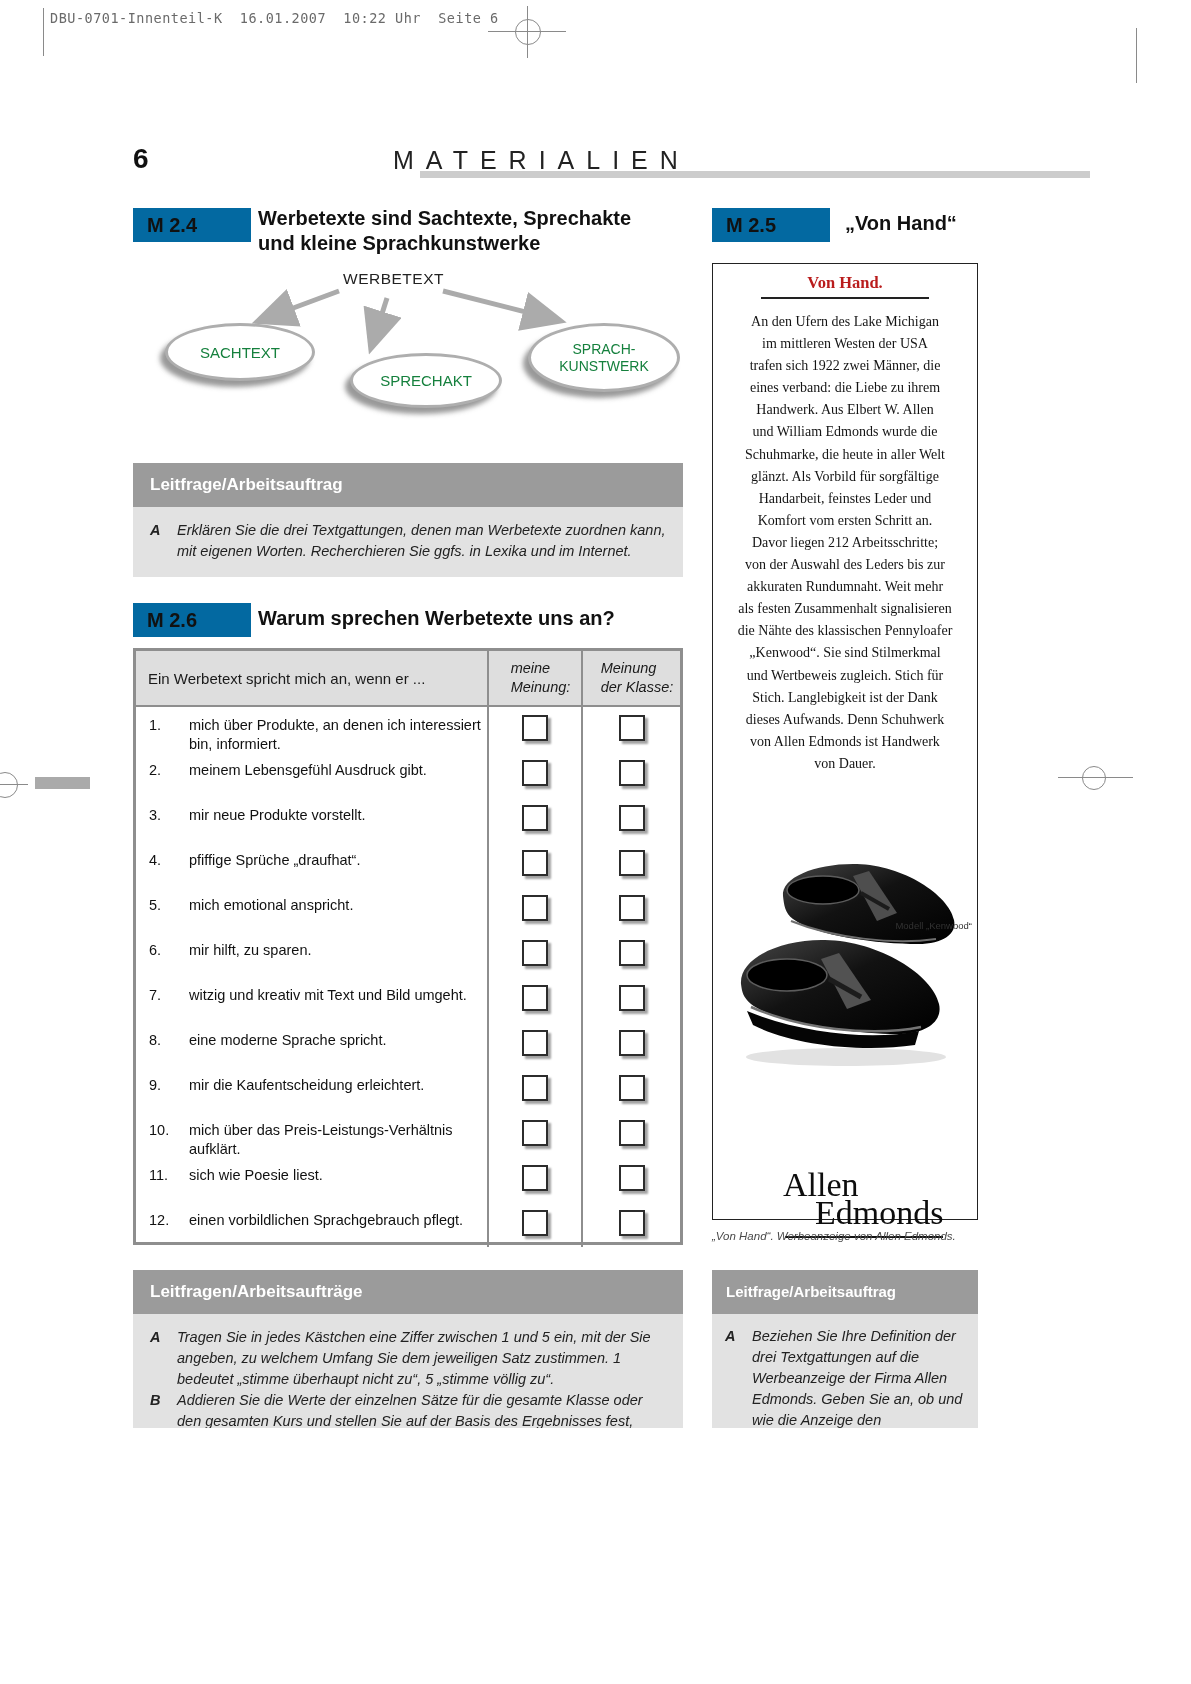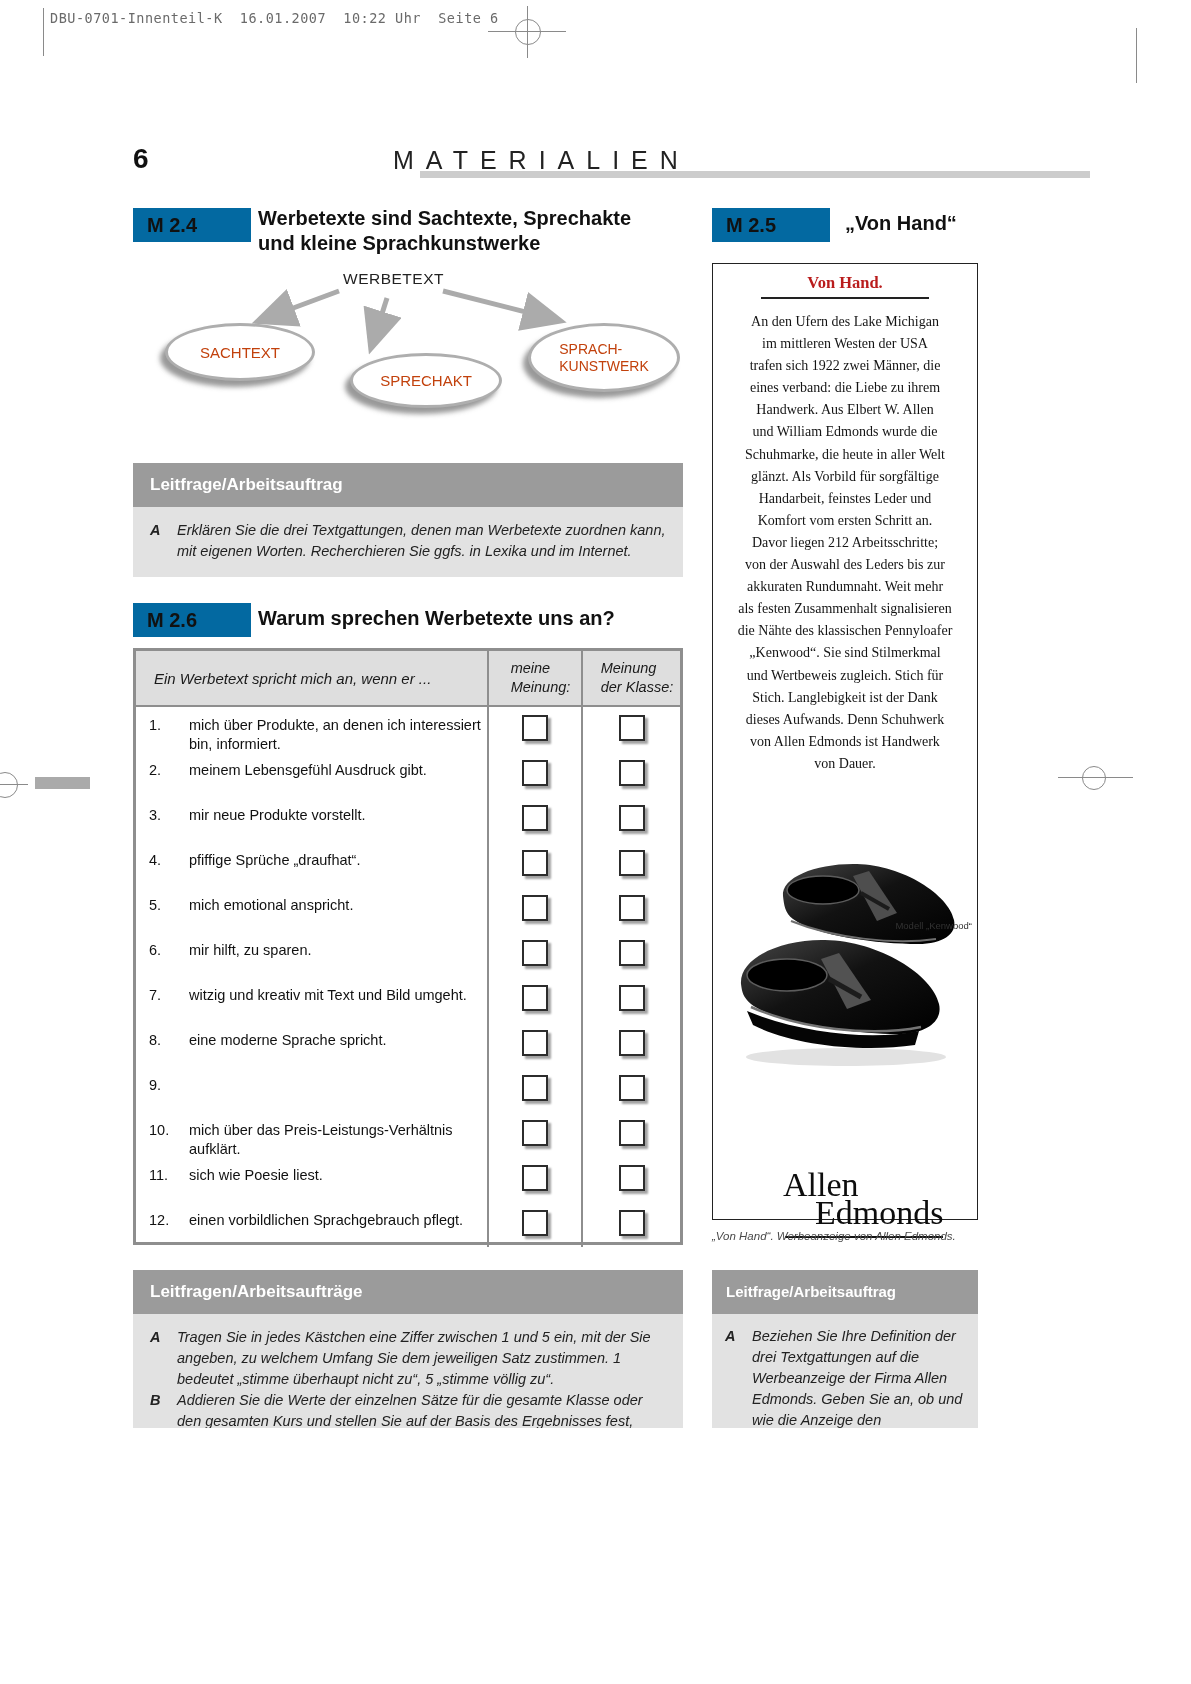--- a/index.html
+++ b/index.html
@@ -23,38 +23,38 @@
 
   
   .mcode{background:#0369a1;font-weight:bold;font-size:20px;width:118px;height:34px;
          line-height:34px;padding-left:14px;box-sizing:border-box;color:#111;}
   .mtitle{font-weight:bold;font-size:20px;line-height:25px;color:#111;}
 
   
   .diagram{left:133px;top:258px;width:550px;height:180px;}
   .diag-root{position:absolute;left:210px;top:12px;font-size:15.5px;color:#222;letter-spacing:.5px;}
   .ellipse{position:absolute;border:3.5px solid #aeaeae;border-radius:50%;background:#fff;
-           display:flex;align-items:center;justify-content:center;text-align:left;
-           font-size:15px;color:#c2410c;box-shadow:-5px 6px 5px rgba(70,70,70,.55);box-sizing:border-box;}
+           display:flex;align-items:center;justify-content:center;text-align:center;
+           font-size:15px;color:#15803d;box-shadow:-5px 6px 5px rgba(70,70,70,.55);box-sizing:border-box;}
   .ellipse.small-text{font-size:14px;line-height:17px;}
 
   
   .task-box{box-sizing:border-box;}
   .task-head{background:#9b9b9b;color:#fff;font-weight:bold;font-size:17px;height:44px;
              line-height:44px;padding-left:17px;}
   .task-body{background:#e2e2e2;padding:13px 16px 15px 17px;}
   .task-item{display:grid;grid-template-columns:27px 1fr;font-style:italic;font-size:14.5px;
              line-height:21px;color:#222;}
   .task-item .tlabel{font-weight:bold;}
 
   
   .survey{left:133px;top:648px;width:550px;height:597px;border:3px solid #8e8e8e;box-sizing:border-box;background:#fff;}
   .shead{display:grid;grid-template-columns:351px 94px 99px;height:56px;background:#dedede;
          border-bottom:2.5px solid #8e8e8e;box-sizing:border-box;}
-  .shead .h1{font-style:italic;font-size:15px;display:flex;align-items:center;padding-left:18px;}
+  .shead .h1{font-size:15px;display:flex;align-items:center;padding-left:12px;}
   .shead .h2,.shead .h3{font-style:italic;font-size:14.5px;line-height:19px;display:flex;
          align-items:center;padding-left:11px;}
   .srow{display:grid;grid-template-columns:351px 94px 99px;height:45px;box-sizing:border-box;}
   .c2,.c3{border-left:2.5px solid #8e8e8e;display:flex;justify-content:center;box-sizing:border-box;}
   .srow .c1{display:grid;grid-template-columns:40px 1fr;padding:9px 4px 0 13px;box-sizing:border-box;
             font-size:14.5px;line-height:18.5px;color:#111;}
   .cb{width:26px;height:26px;background:#fff;border:2px solid #2c2c2c;box-shadow:3px 3px 2px #a2a2a2;
       margin-top:8px;box-sizing:border-box;}
 
   
@@ -252,20 +252,21 @@
       <div class="c2">
           <div class="cb"></div>
         </div>
       <div class="c3">
           <div class="cb"></div>
         </div>
     </div>
     <div class="srow">
       <div class="c1">
           <span>9.</span>
+          <span>mir die Kaufentscheidung erleichtert.</span>
         </div>
       <div class="c2">
           <div class="cb"></div>
         </div>
       <div class="c3">
           <div class="cb"></div>
         </div>
     </div>
     <div class="srow">
       <div class="c1">

